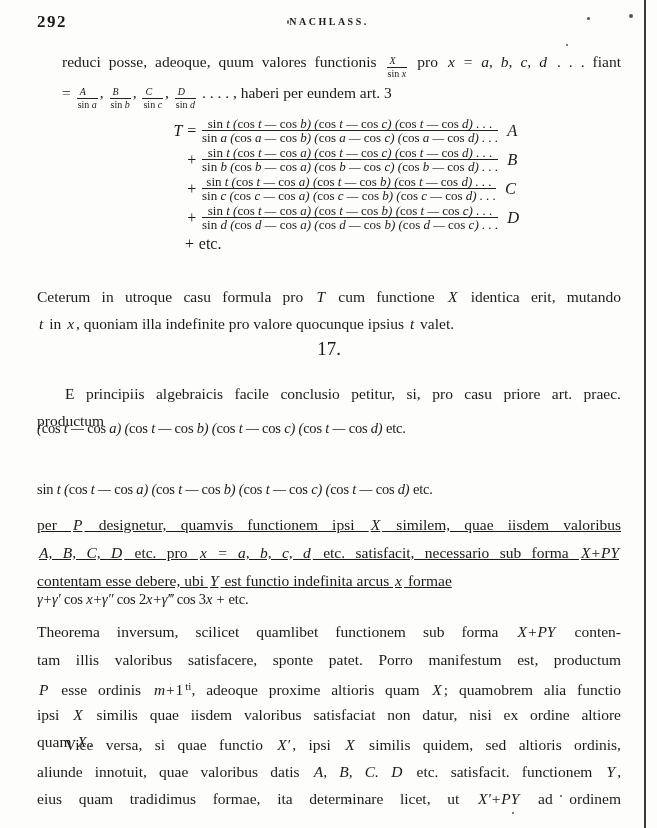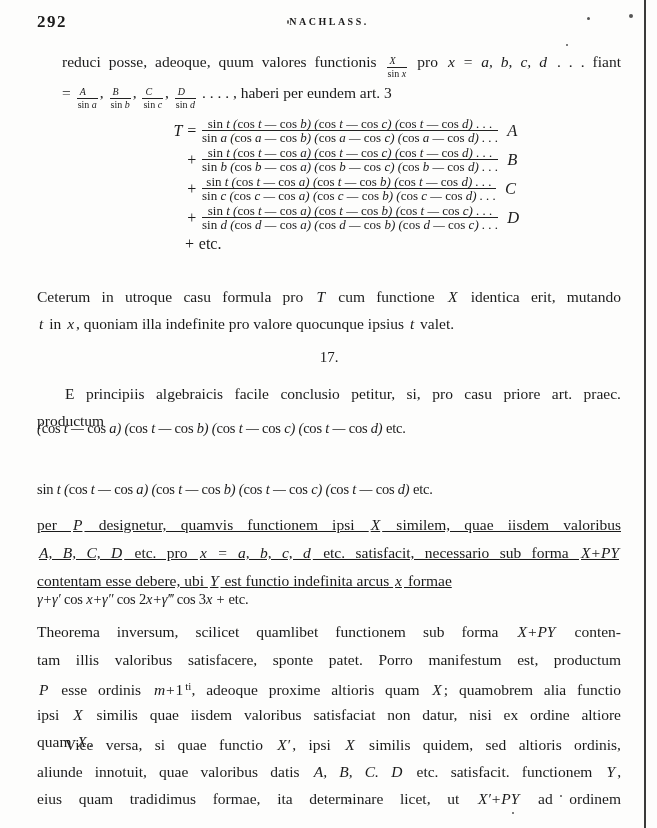--- a/index.html
+++ b/index.html
@@ -31,21 +31,21 @@
   .prose .math{margin:0 2px;}
 
   .math{font-style:italic;}
   .math .rm{font-style:normal;}
   sup{font-size:11px;font-style:normal;vertical-align:5px;letter-spacing:0;}
 
   
   .b-p1{top:46px;}
   .b-p1 .tline{height:31px;line-height:31px;margin-left:25px;}
   .b-p2{top:271px;margin-top:12px;}
-  .b-h17{top:349px;height:27px;text-align:center;font-size:15px;}
+  .b-h17{top:338px;height:27px;text-align:center;font-size:19px;}
   .b-p3{top:380px;}
   .b-d1{top:415px;}
   .b-p4{top:448px;}
   .b-d2{top:476px;}
   .b-p5{top:511px;text-decoration:underline;}
   .b-p5 .tline{height:28px;line-height:28px;}
   .b-d3{top:586px;}
   .b-p6{top:618px;}
   .b-p6 .tline{height:27.5px;line-height:27.5px;}
   .b-p7{top:695px;margin-top:36px;}

